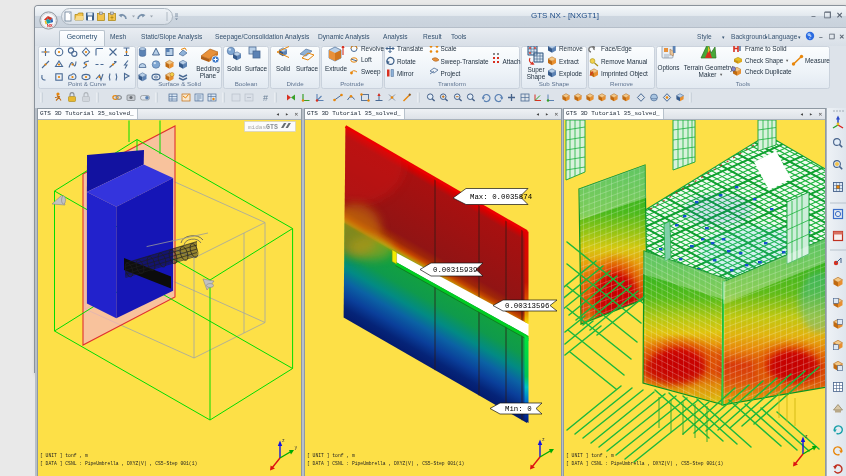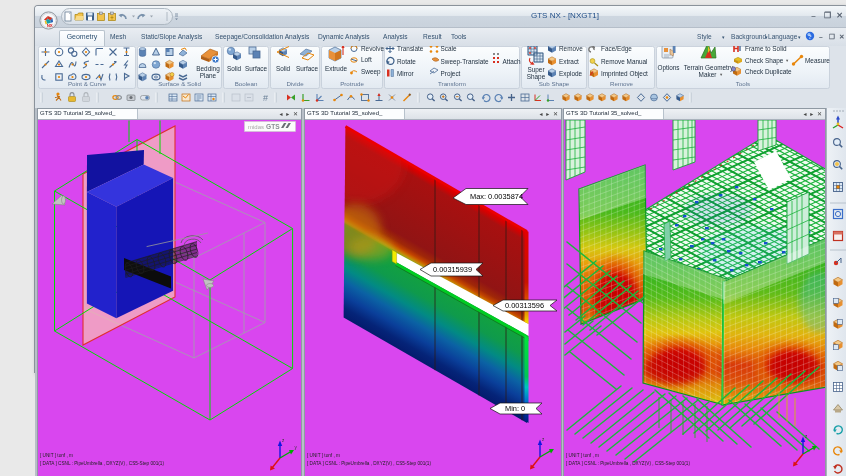--- a/index.html
+++ b/index.html
@@ -7,21 +7,21 @@
 #win{position:absolute;left:34px;top:5px;width:814px;height:368px;background:#dde3ea;border:1px solid #8a929b;border-bottom:none;border-radius:4px 4px 0 0;box-shadow:2px 2px 4px rgba(0,0,0,0.25);}
 #titlebar{position:absolute;left:0;top:0;width:100%;height:22px;background:linear-gradient(#f4f7fa,#e3e9ef 45%,#cdd6e0 50%,#c9d2dc);border-radius:3px 3px 0 0;border-bottom:1px solid #b5bec9;}
 #qat{position:absolute;left:26px;top:2px;width:112px;height:17px;border:1px solid #aeb8c2;border-radius:9px;background:linear-gradient(#eef2f6,#d9e0e8);}
 #title-text{position:absolute;left:460px;top:5px;width:140px;text-align:center;font-size:8px;color:#1e4c86;}
 .wbtn{position:absolute;top:6px;width:9px;height:8px;color:#5a6472;font-size:8px;line-height:8px;text-align:center;font-weight:bold;}
 #menubar{position:absolute;left:0;top:22px;width:100%;height:18px;background:linear-gradient(#e9edf2,#d8dfe7);}
 .mitem{position:absolute;top:4.5px;font-size:6.6px;color:#33506e;}
 #tab-geometry{position:absolute;left:24px;top:2px;width:46px;height:16px;background:linear-gradient(#fdfeff,#eef3f7);border:1px solid #b9c3cd;border-bottom:none;border-radius:2px 2px 0 0;text-align:center;font-size:7px;color:#2f5273;padding-top:2px;}
 .mright{position:absolute;top:4.5px;font-size:6.6px;color:#3a5674;}
 #mdi{position:absolute;left:0;top:102px;width:100%;height:369px;background:#b8bfc8;}
-.child{position:absolute;top:0;height:369px;background:#d946ef;border:1px solid #8f99a3;}
+.child{position:absolute;top:0;height:369px;background:#fde047;border:1px solid #8f99a3;font-family:Liberation Mono, monospace;}
 #c1{left:2px;width:265px;}
 #c2{left:269px;width:258px;}
 #c3{left:528px;width:263px;}
 .ctitle{position:absolute;left:0;top:0;width:100%;height:11px;background:linear-gradient(#eef1f4,#dde2e8);border-bottom:1px solid #a9b2bc;}
 .ctab{position:absolute;left:0;top:0;height:10px;background:#fcfdfe;border-right:1px solid #b8c2cc;font-size:6px;color:#1c2836;padding:1px 3px 0 2px;white-space:nowrap;}
 .cbtns{position:absolute;right:2px;top:1px;font-size:6px;color:#444;letter-spacing:1px;}
 .cview{position:absolute;left:0;top:11px;}
 .udata{position:absolute;left:2px;font-size:6px;color:#222;white-space:nowrap;transform-origin:0 0;transform:scale(0.78);}
 #dock{position:absolute;left:791px;top:0;width:23px;height:369px;background:linear-gradient(90deg,#eef2f6,#dde4ec);border-left:1px solid #a9b3bd;}
 </style></head>

